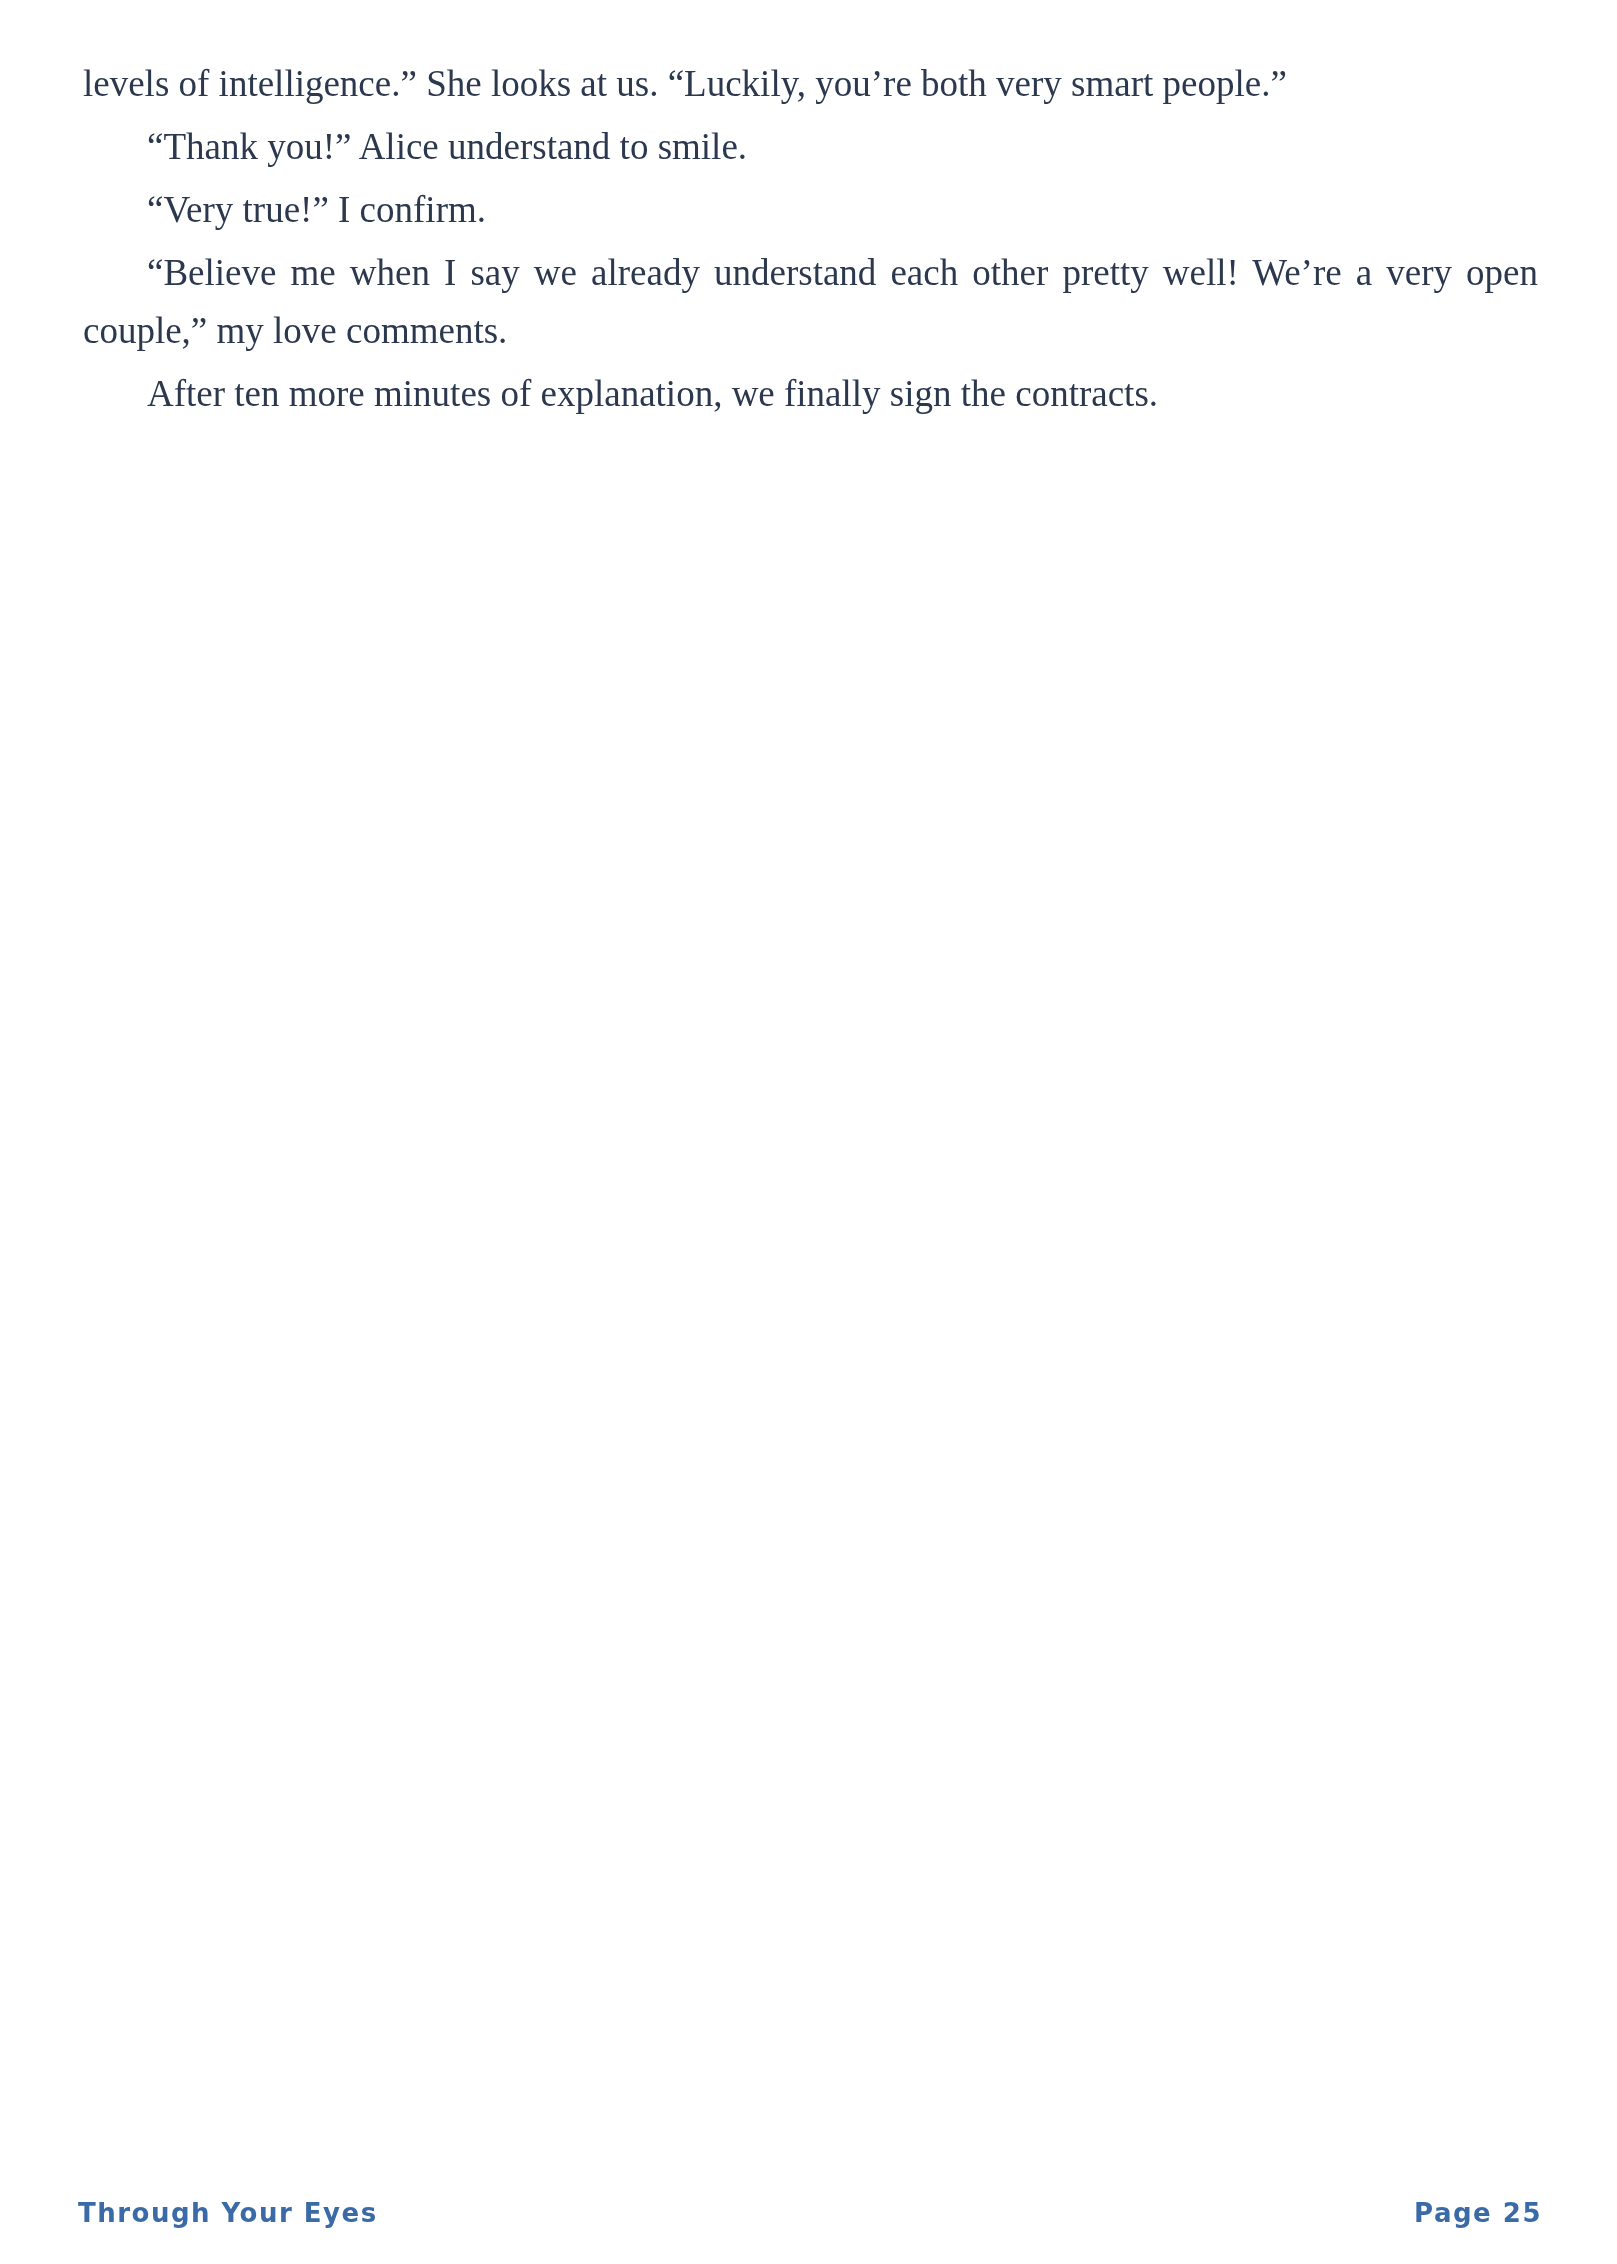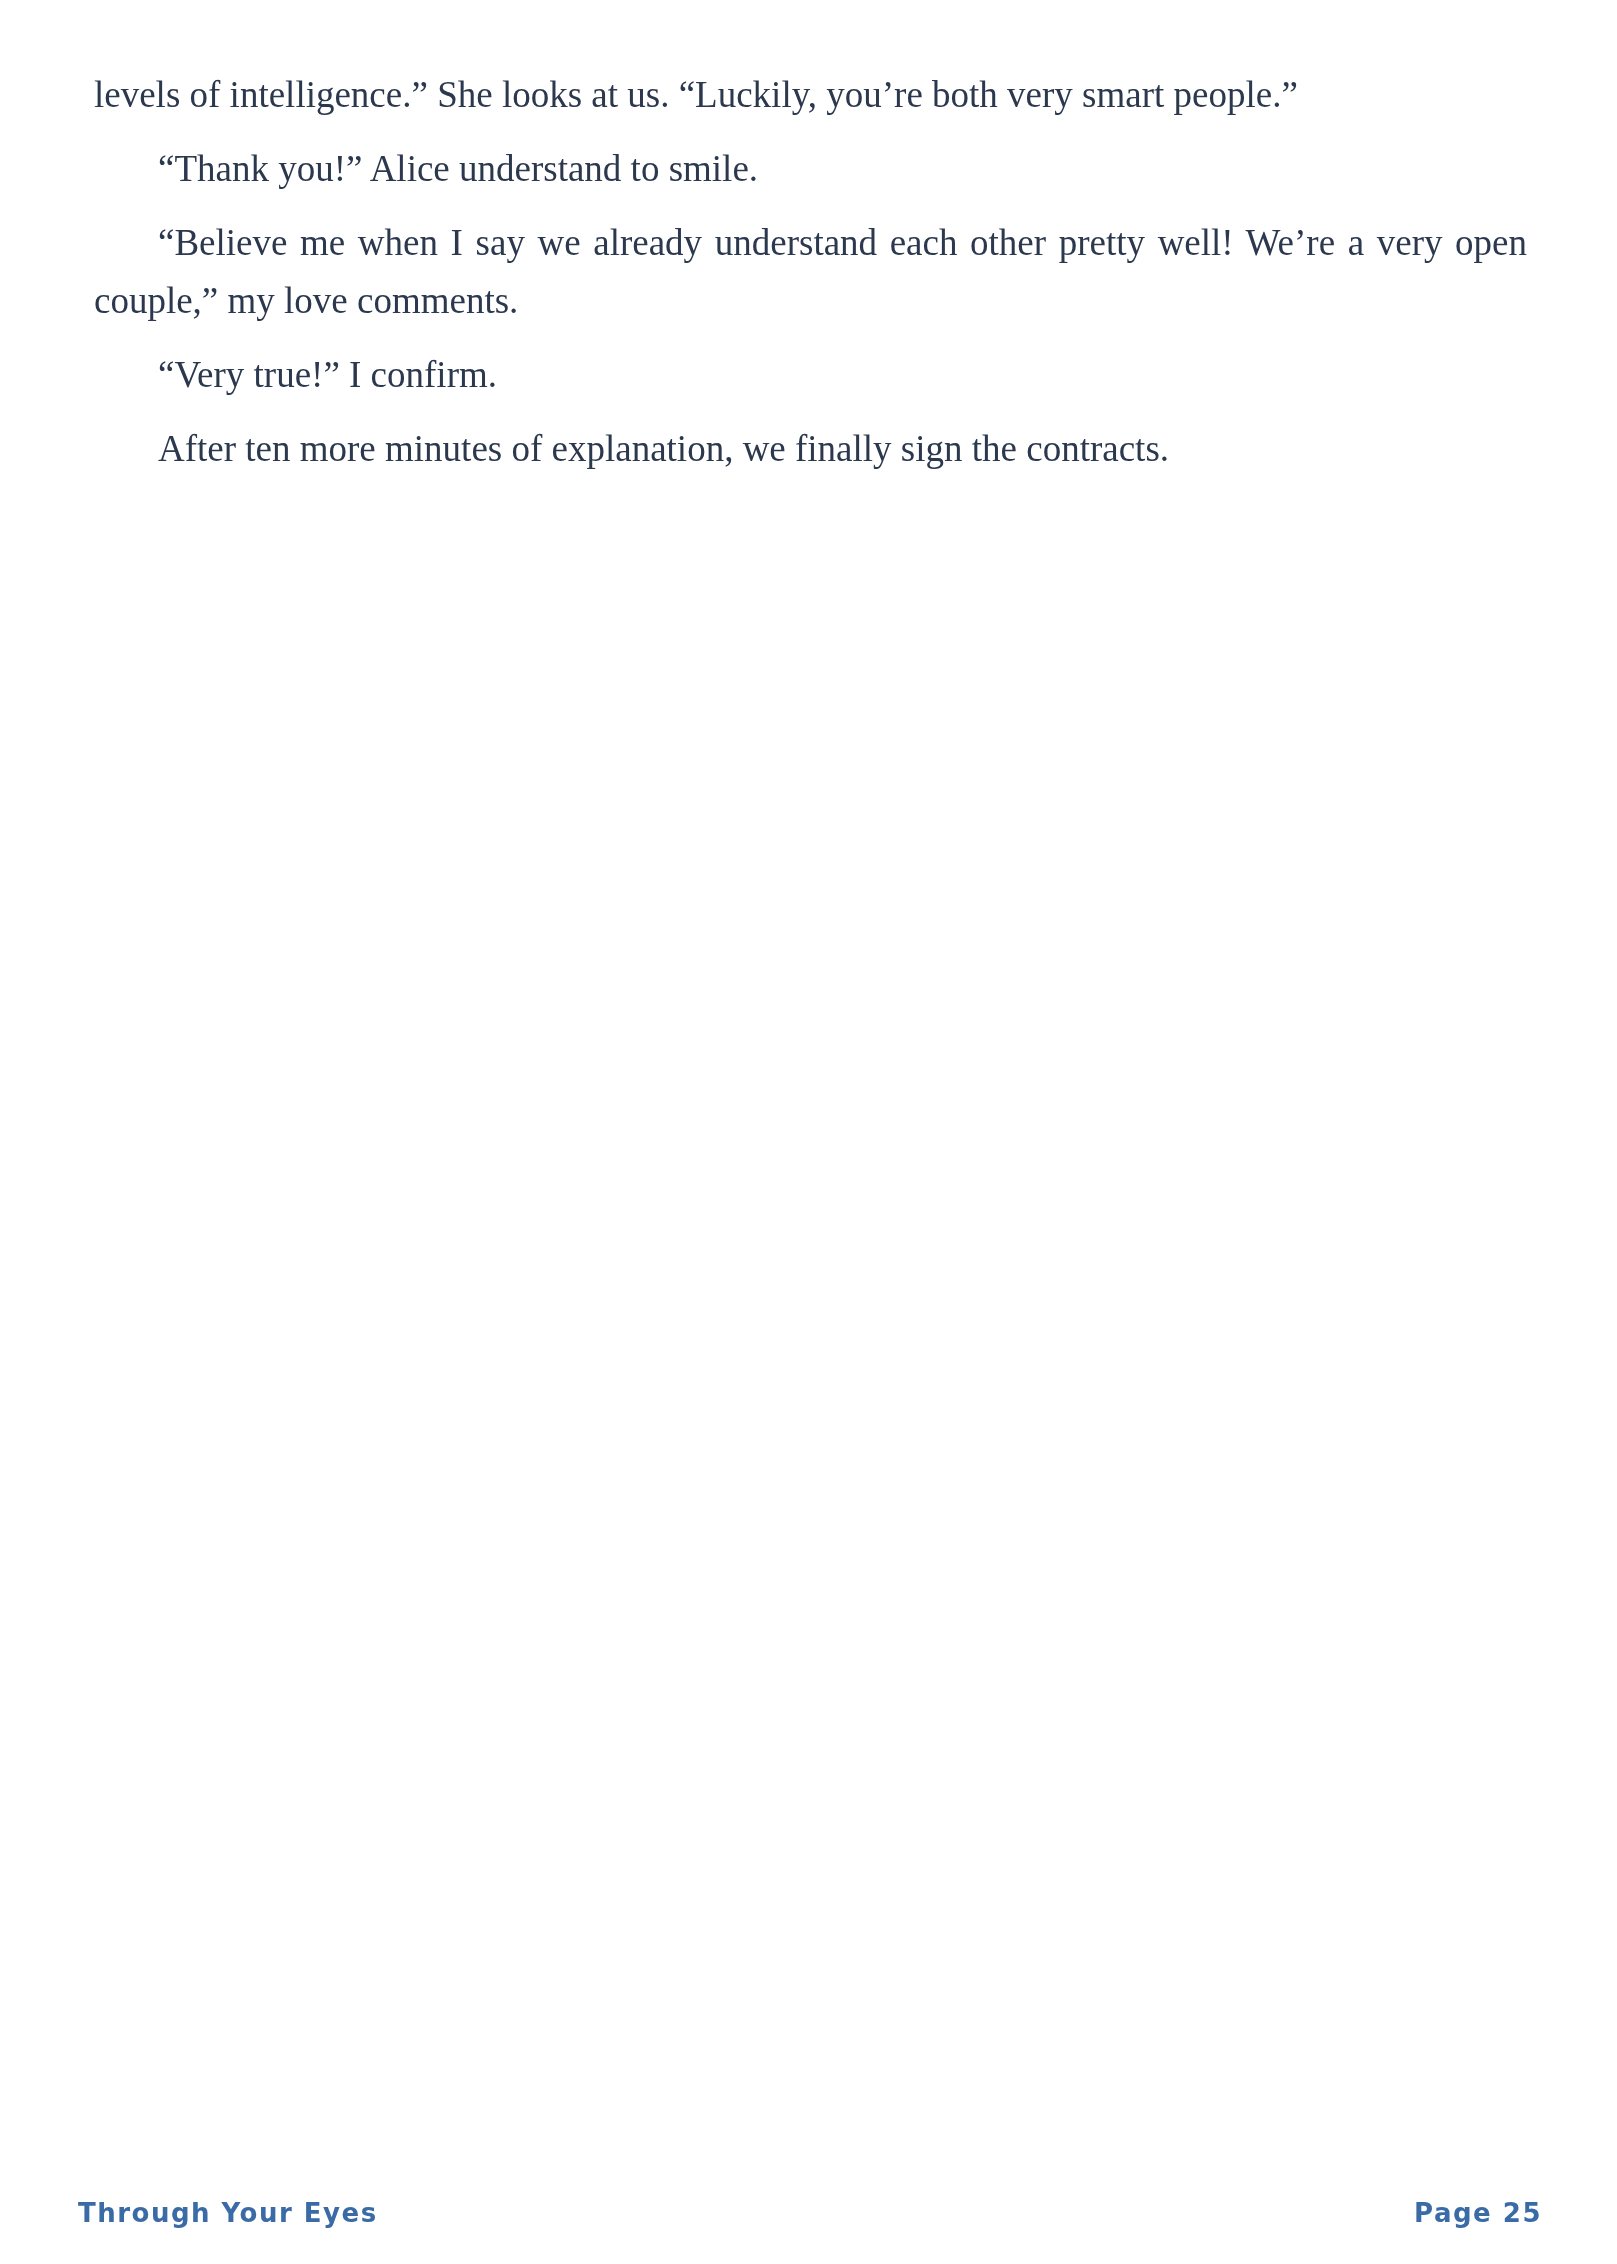--- a/index.html
+++ b/index.html
@@ -19,21 +19,21 @@
     position: absolute;
     top: 50px;
     left: 78px;
     width: 1465px;
     color: #2b384e;
     font-size: 37px;
     line-height: 58px;
     text-align: justify;
   }
   .body-text p {
-    margin: 16px;
+    margin: 5px;
     padding: 0;
   }
   .body-text p.indent {
     text-indent: 64px;
   }
   .footer {
     position: absolute;
     left: 78px;
     right: 76px;
     bottom: 37px;
@@ -49,22 +49,22 @@
   }
 </style>
 </head>
 <body>
 
 <div class="page">
 
   <div class="body-text" id="paragraph-container">
       <p class="">levels of intelligence.” She looks at us. “Luckily, you’re both very smart people.”</p>
       <p class="indent">“Thank you!” Alice understand to smile.</p>
+      <p class="indent">“Very true!” I confirm.</p>
       <p class="indent">“Believe me when I say we already understand each other pretty well! We’re a very open couple,” my love comments.</p>
-      <p class="indent">“Very true!” I confirm.</p>
       <p class="indent">After ten more minutes of explanation, we finally sign the contracts.</p>
     </div>
 
   <div class="footer">
     <span>Through Your Eyes</span>
     <span>Page 25</span>
   </div>
 
 </div>
 

